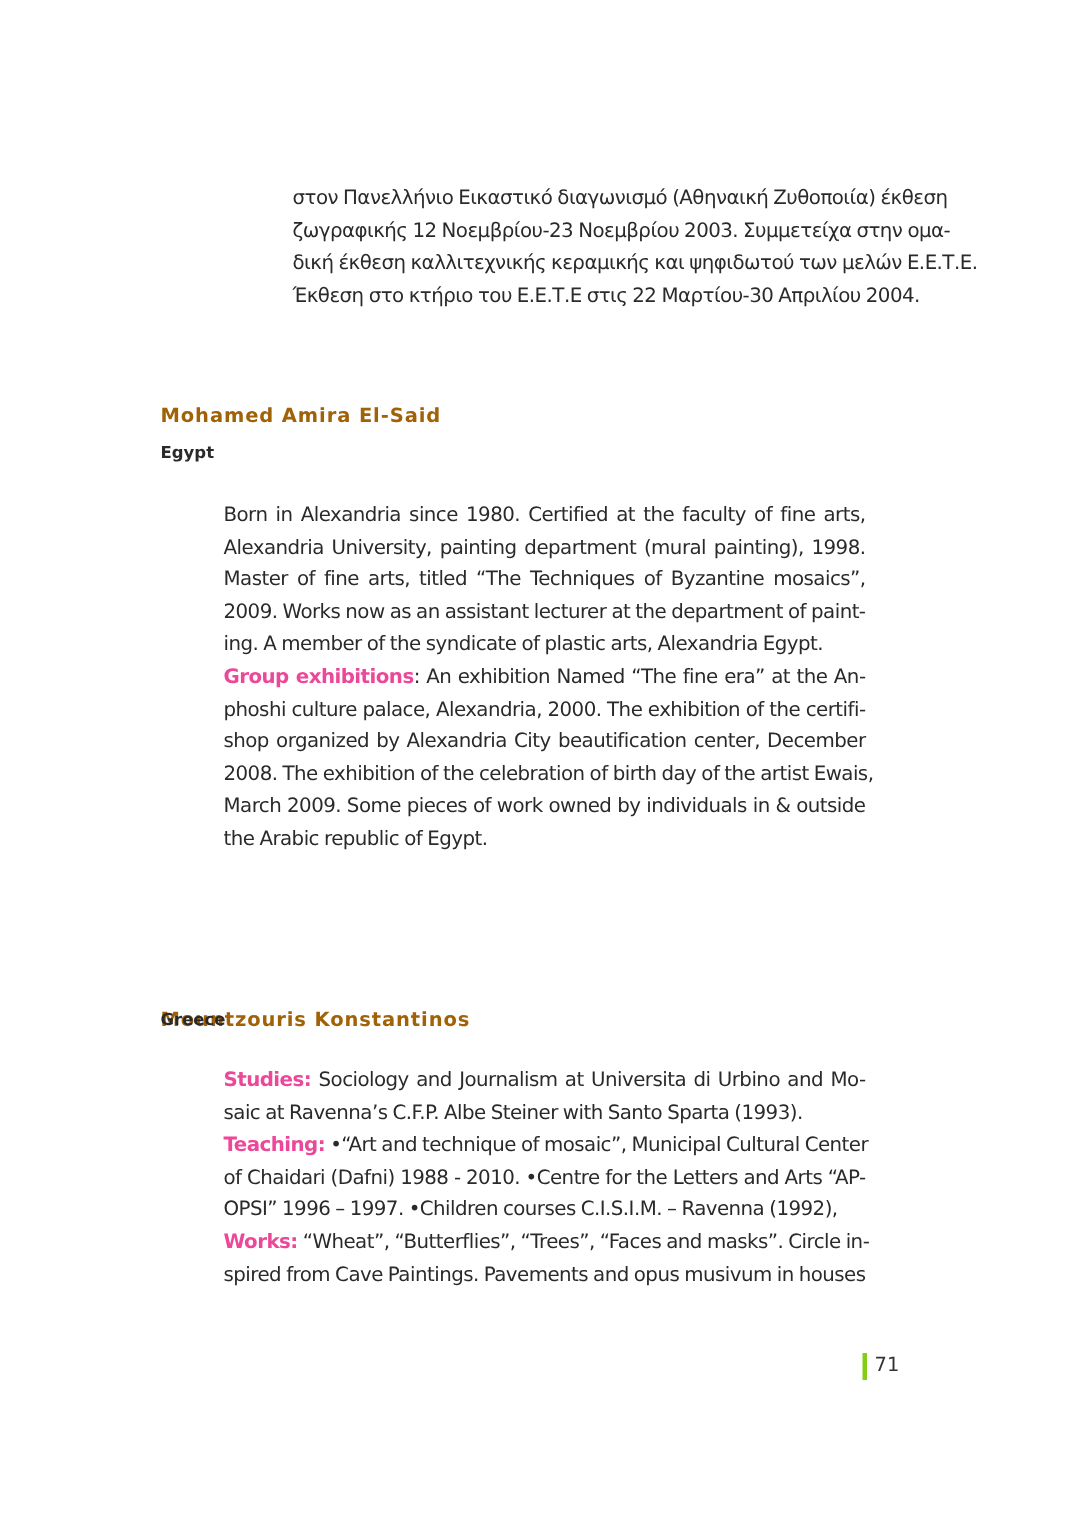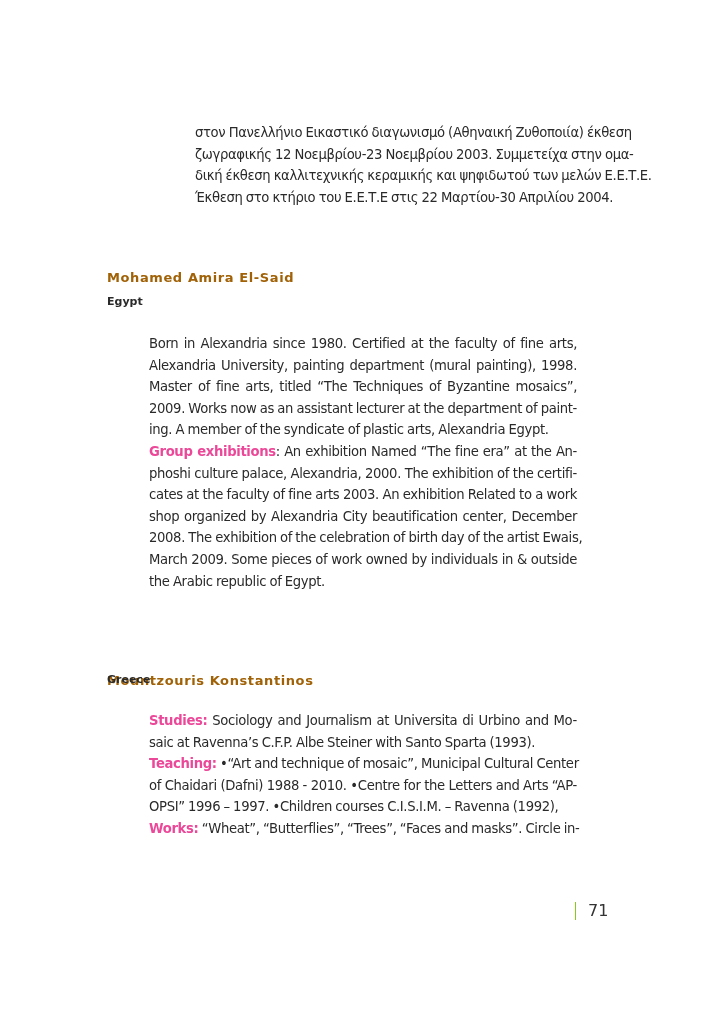--- a/index.html
+++ b/index.html
@@ -30,22 +30,22 @@
     position: absolute; left: 107px;
     font-size: 13px; font-weight: bold; letter-spacing: 0.6px;
     color: #a16207;
   }
   .country {
     position: absolute; left: 107px;
     font-size: 11px; font-weight: bold; color: #2a2a2a;
   }
   .page-number {
     position: absolute; left: 575px; top: 902px;
-    border-left: 1px solid #84cc16; padding-left: 12px;
-    font-size: 16px; line-height: 18px; color: #333;
+    border-left: 3px solid #84cc16; padding-left: 5px;
+    font-size: 13px; line-height: 18px; color: #333;
   }
 </style>
 </head>
 <body>
 
 <div class="para" style="top:122px;margin-left:46px;">
   <span class="line">στον Πανελλήνιο Εικαστικό διαγωνισμό (Αθηναική Ζυθοποιία) έκθεση</span>
   <span class="line">ζωγραφικής 12 Νοεμβρίου-23 Νοεμβρίου 2003. Συμμετείχα στην ομα-</span>
   <span class="line">δική έκθεση καλλιτεχνικής κεραμικής και ψηφιδωτού των μελών Ε.Ε.Τ.Ε.</span>
   <span class="line last">Έκθεση στο κτήριο του Ε.Ε.Τ.Ε στις 22 Μαρτίου-30 Απριλίου 2004.</span>
@@ -55,32 +55,32 @@
 <div class="country" style="top:295px;">Egypt</div>
 
 <div class="para" style="top:333px;">
   <span class="line"><b></b><span>Born in Alexandria since 1980. Certified at the faculty of fine arts,</span></span>
   <span class="line"><b></b><span>Alexandria University, painting department (mural painting), 1998.</span></span>
   <span class="line"><b></b><span>Master of fine arts, titled “The Techniques of Byzantine mosaics”,</span></span>
   <span class="line"><b></b><span>2009. Works now as an assistant lecturer at the department of paint-</span></span>
   <span class="line last"><b></b><span>ing. A member of the syndicate of plastic arts, Alexandria Egypt.</span></span>
   <span class="line"><b>Group exhibitions</b><span>: An exhibition Named “The fine era” at the An-</span></span>
   <span class="line"><b></b><span>phoshi culture palace, Alexandria, 2000. The exhibition of the certifi-</span></span>
-  <span class="line"><b></b><span>cates at the faculty of fine arts 2003. An exhibition Related to a work</span></span>
   <span class="line"><b></b><span>shop organized by Alexandria City beautification center, December</span></span>
   <span class="line"><b></b><span>2008. The exhibition of the celebration of birth day of the artist Ewais,</span></span>
   <span class="line"><b></b><span>March 2009. Some pieces of work owned by individuals in &amp; outside</span></span>
   <span class="line last"><b></b><span>the Arabic republic of Egypt.</span></span>
 </div>
 
 <div class="name" style="top:649px;margin-top:24px;">Mountzouris Konstantinos</div>
 <div class="country" style="top:673px;">Greece</div>
 
 <div class="para" style="top:710px;">
   <span class="line"><b>Studies:</b><span> Sociology and Journalism at Universita di Urbino and Mo-</span></span>
   <span class="line last"><b></b><span>saic at Ravenna’s C.F.P. Albe Steiner with Santo Sparta (1993).</span></span>
   <span class="line"><b>Teaching:</b><span> •“Art and technique of mosaic”, Municipal Cultural Center</span></span>
   <span class="line"><b></b><span>of Chaidari (Dafni) 1988 - 2010. •Centre for the Letters and Arts “AP-</span></span>
   <span class="line last"><b></b><span>OPSI” 1996 – 1997. •Children courses C.I.S.I.M. – Ravenna (1992),</span></span>
   <span class="line"><b>Works:</b><span> “Wheat”, “Butterflies”, “Trees”, “Faces and masks”. Circle in-</span></span>
+  <span class="line"><b></b><span>spired from Cave Paintings. Pavements and opus musivum in houses</span></span>
 </div>
 
 <div class="page-number">71</div>
 
 </body></html>

